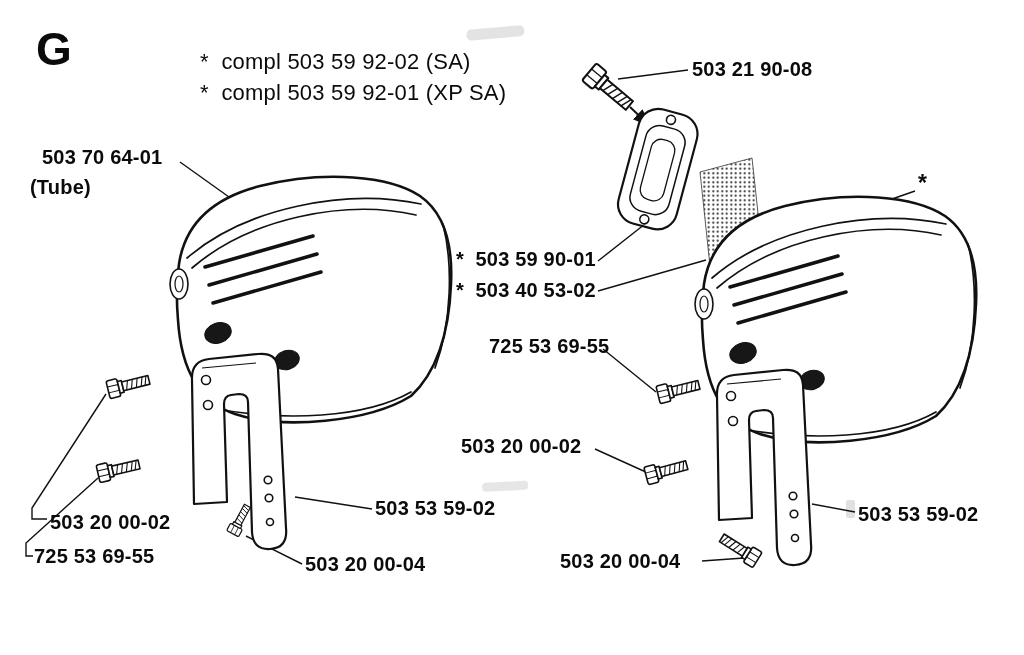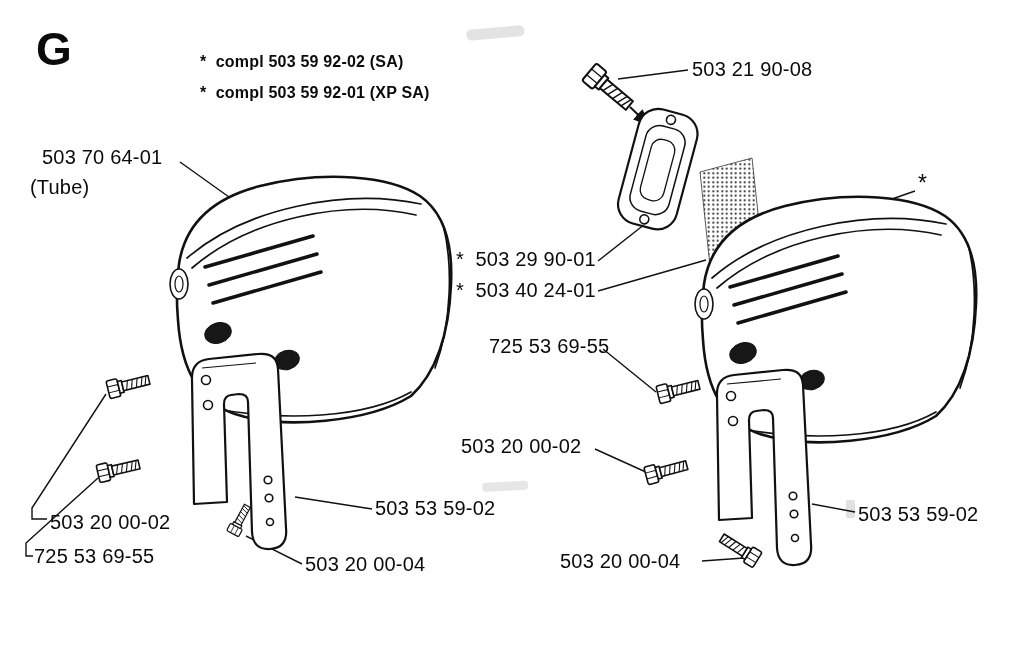--- a/index.html
+++ b/index.html
@@ -2,30 +2,30 @@
 <html><head>
 <meta charset="utf-8">
 <style>
   html,body{margin:0;padding:0;background:#ffffff;}
   .stage{
     position:relative;width:1024px;height:655px;background:#ffffff;
     font-family:"Liberation Sans", sans-serif;overflow:hidden;
   }
   svg.artwork{position:absolute;left:0;top:0;}
   .label{
-    position:absolute;font-weight:400;font-size:20px;color:#0b0b0b;
+    position:absolute;font-weight:700;font-size:20px;color:#0b0b0b;
     white-space:pre;letter-spacing:0.2px;line-height:22px;
   }
   .section-letter{
     position:absolute;font-weight:700;font-size:46px;color:#0b0b0b;
     letter-spacing:1px;
   }
   .header-notes{position:absolute;left:200px;top:46px;}
   .header-notes .label-line{
-    font-weight:700;font-size:16px;color:#0b0b0b;white-space:pre;
+    font-weight:400;font-size:22px;color:#0b0b0b;white-space:pre;
     line-height:31px;letter-spacing:0.2px;
   }
   .asterisk{font-size:23px;}
   .outline{fill:#ffffff;stroke:#111111;stroke-width:2.6;stroke-linejoin:round;}
   .thin{fill:none;stroke:#111111;stroke-width:1.7;stroke-linecap:round;}
   .slot{stroke:#111111;stroke-width:3.5;stroke-linecap:round;}
   .hole{fill:#171717;stroke:#111111;stroke-width:1;}
   .part{fill:#ffffff;stroke:#111111;stroke-width:1.6;stroke-linejoin:round;}
   .leader{stroke:#111111;stroke-width:1.4;fill:none;}
   .artifact{fill:#9a9a9a;}
@@ -162,22 +162,22 @@
   <div class="header-notes">
     <div class="label-line">*  compl 503 59 92-02 (SA)</div>
     <div class="label-line">*  compl 503 59 92-01 (XP SA)</div>
   </div>
 
   <div class="label" style="left:42px;top:146px">503 70 64-01</div>
   <div class="label" style="left:30px;top:176px">(Tube)</div>
 
   <div class="label" style="left:692px;top:58px">503 21 90-08</div>
 
-  <div class="label" style="left:456px;top:248px">*  503 29 90-01</div>
-  <div class="label" style="left:456px;top:279px">*  503 40 24-01</div>
+  <div class="label" style="left:456px;top:248px">*  503 59 90-01</div>
+  <div class="label" style="left:456px;top:279px">*  503 40 53-02</div>
 
   <div class="label" style="left:489px;top:335px">725 53 69-55</div>
   <div class="label" style="left:461px;top:435px">503 20 00-02</div>
   <div class="label" style="left:858px;top:503px">503 53 59-02</div>
   <div class="label" style="left:560px;top:550px">503 20 00-04</div>
 
   <div class="label" style="left:375px;top:497px">503 53 59-02</div>
   <div class="label" style="left:50px;top:511px">503 20 00-02</div>
   <div class="label" style="left:34px;top:545px">725 53 69-55</div>
   <div class="label" style="left:305px;top:553px">503 20 00-04</div>

